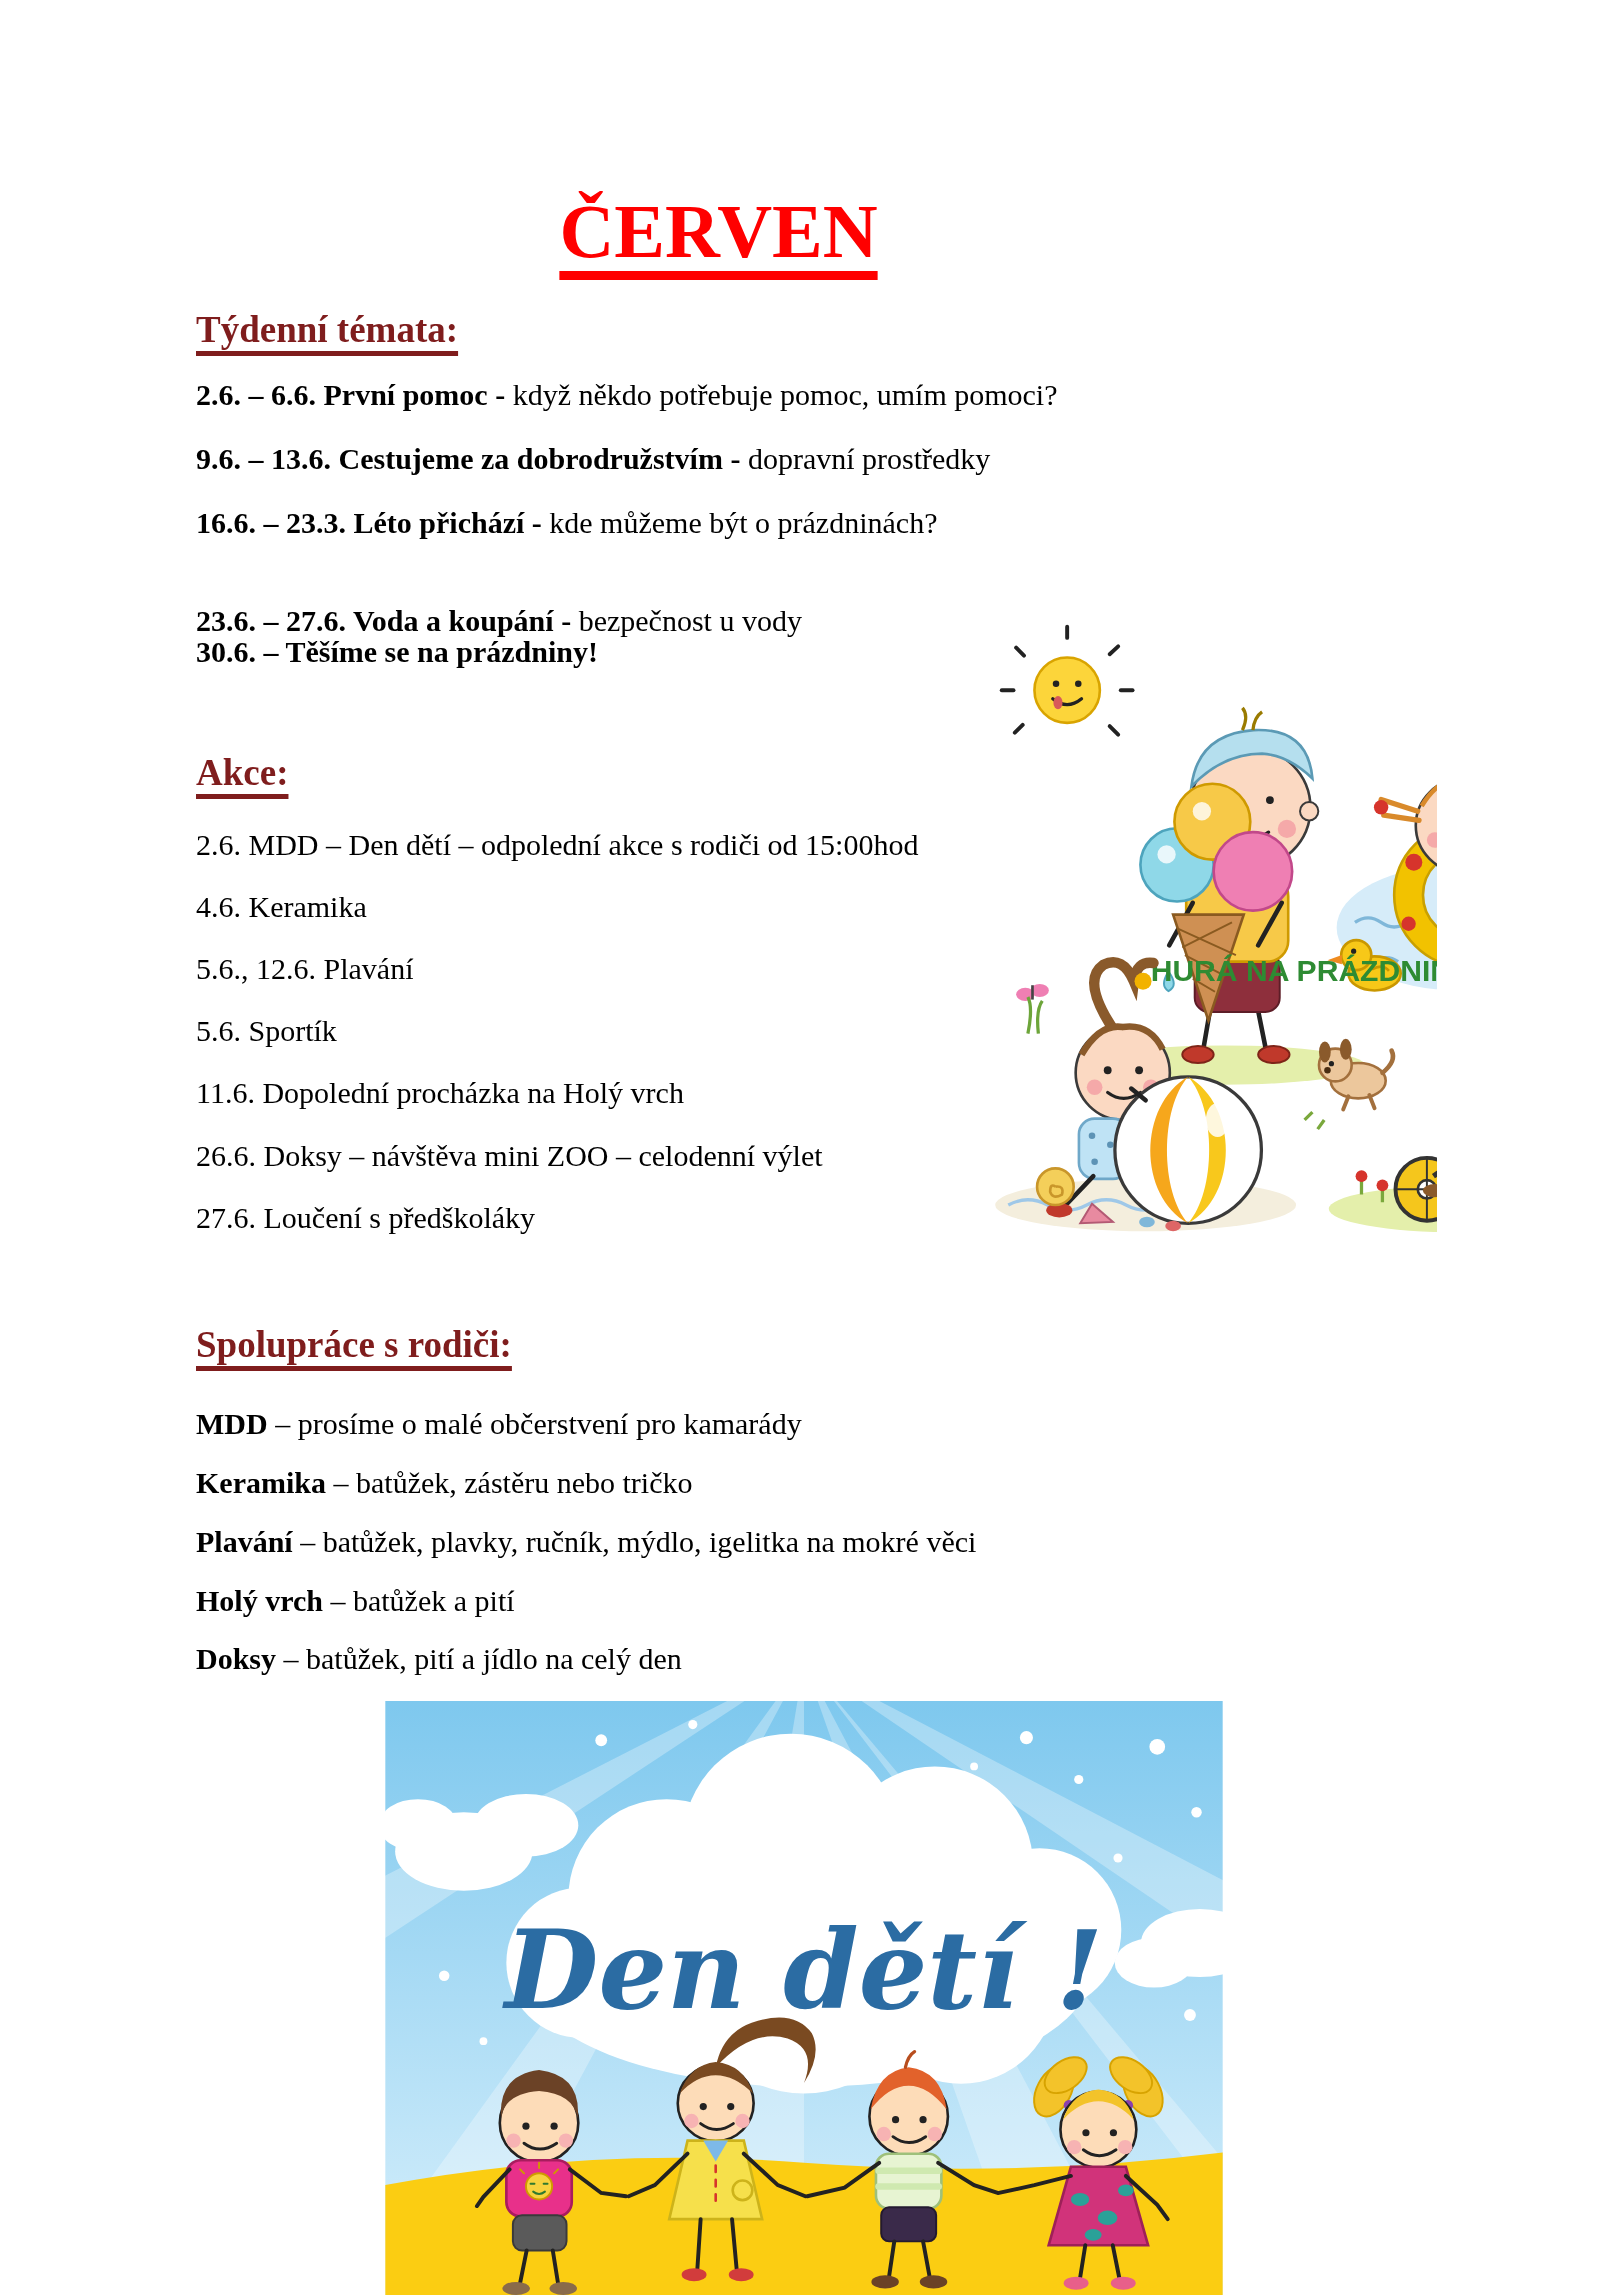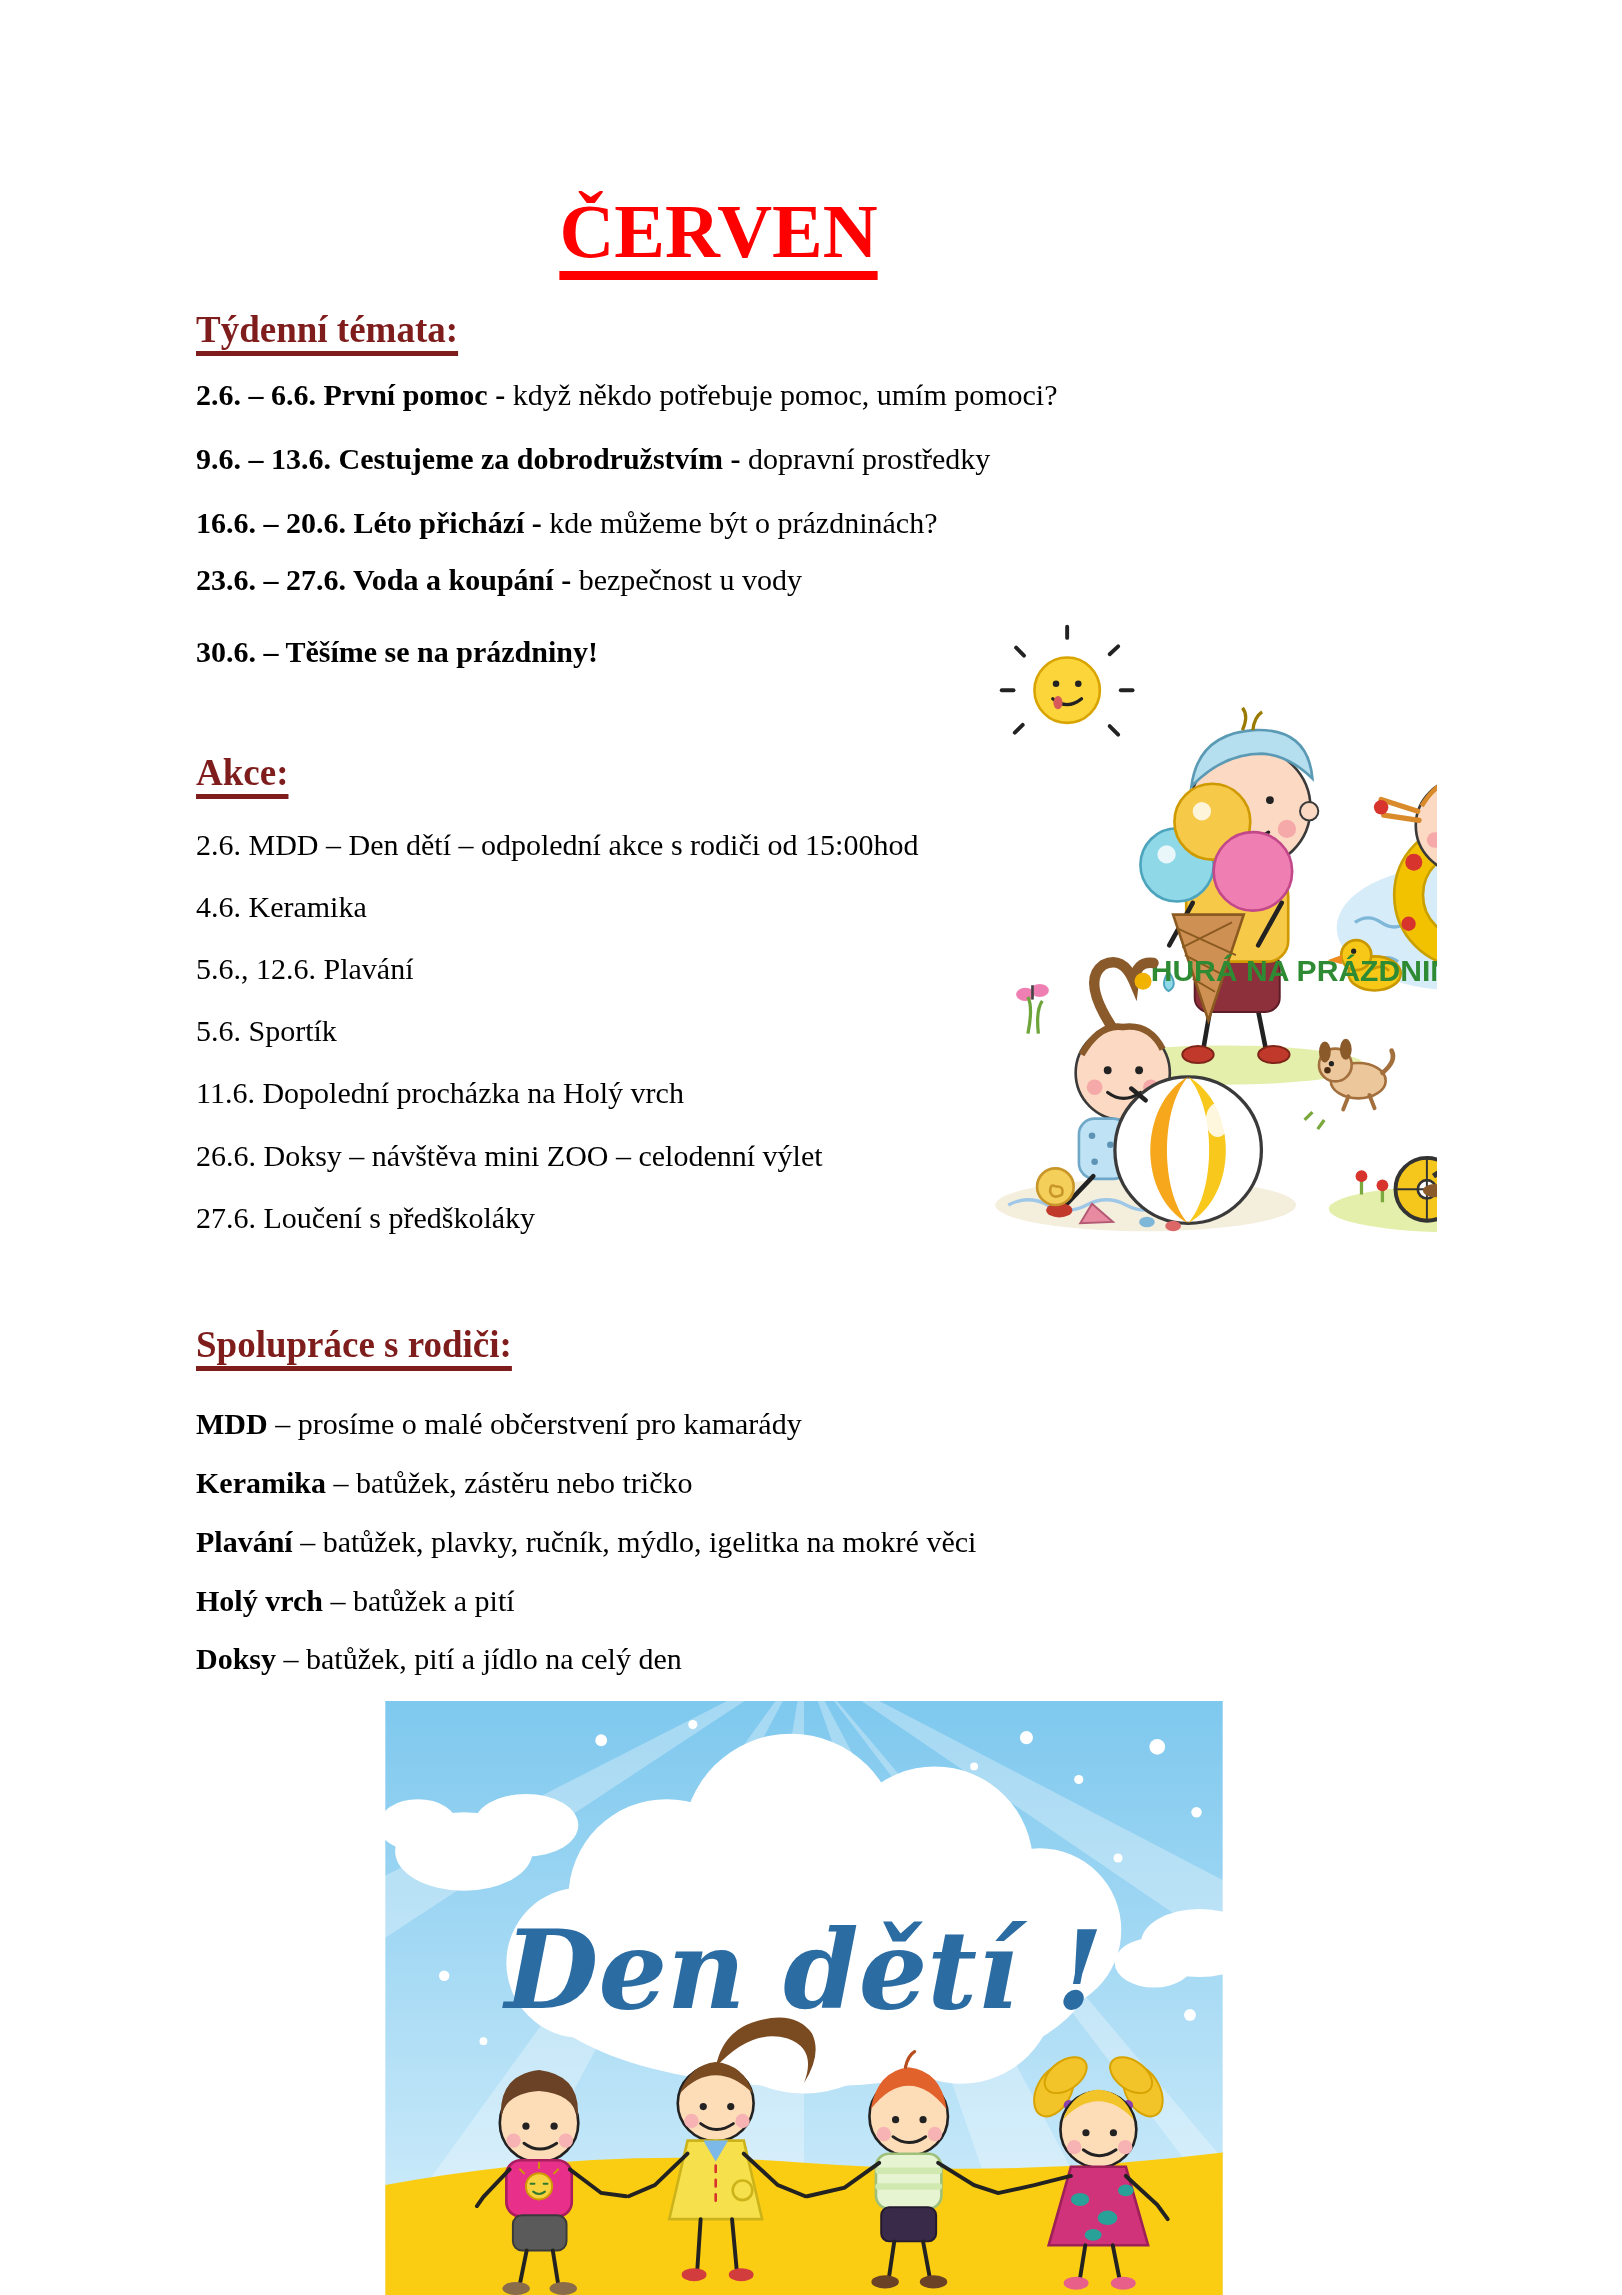--- a/index.html
+++ b/index.html
@@ -28,23 +28,23 @@
 
   <div class="section-heading" style="top:308px">Týdenní témata:</div>
 
   <div class="line" style="top:378px">
     <b>2.6. – 6.6. První pomoc -</b><span> když někdo potřebuje pomoc, umím pomoci?</span>
   </div>
   <div class="line" style="top:442px">
     <b>9.6. – 13.6. Cestujeme za dobrodružstvím -</b><span> dopravní prostředky</span>
   </div>
   <div class="line" style="top:506px">
-    <b>16.6. – 20.6. Léto přichází -</b><span> kde můžeme být o prázdninách?</span>
-  </div>
-  <div class="line" style="top:563px">
+    <b>16.6. – 23.3. Léto přichází -</b><span> kde můžeme být o prázdninách?</span>
+  </div>
+  <div class="line" style="top:604px">
     <b>23.6. – 27.6. Voda a koupání -</b><span> bezpečnost u vody</span>
   </div>
   <div class="line" style="top:635px">
     <b>30.6. – Těšíme se na prázdniny!</b><span></span>
   </div>
 
   <div class="section-heading" style="top:751px">Akce:</div>
 
   <div class="line" style="top:828px">2.6. MDD – Den dětí – odpolední akce s rodiči od 15:00hod</div>
   <div class="line" style="top:890px">4.6. Keramika</div>

